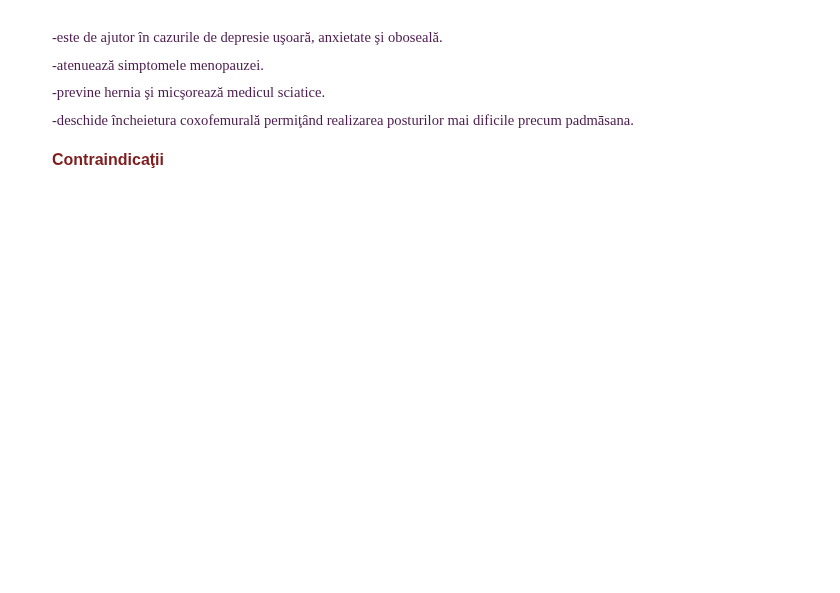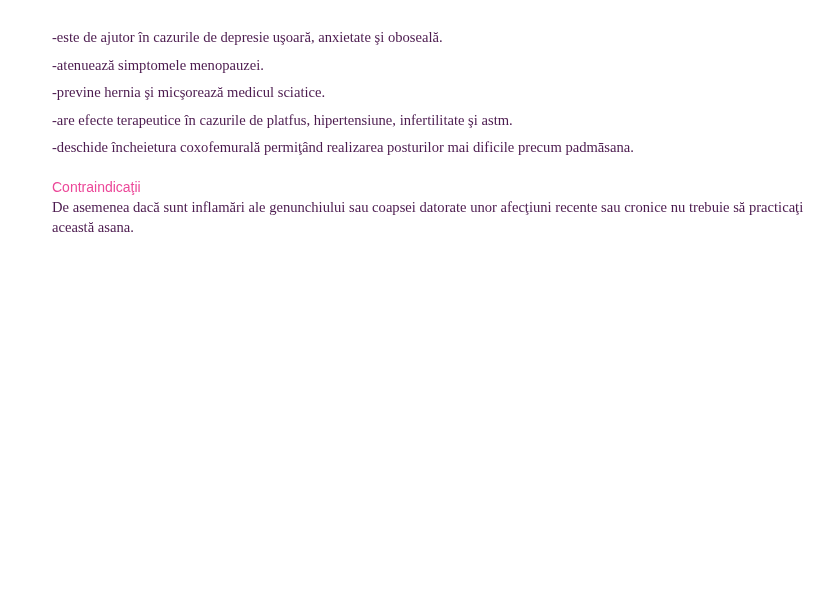--- a/index.html
+++ b/index.html
@@ -22,32 +22,30 @@
       margin-left: 24px;
     }
     .para {
       font-family: "Liberation Serif", serif;
       font-size: 14.6px;
       line-height: 20px;
       margin: 0 0 7.5px 0;
     }
     .heading {
       font-family: "Liberation Sans", sans-serif;
-      font-weight: normal;
-      font-size: 14px;
+      font-weight: bold;
+      font-size: 16px;
       line-height: 18px;
-      color: #ec4899;
+      color: #7f1d1d;
       margin: 21px 0 1px 0;
     }
   </style>
 </head>
 <body>
 
 <div class="page">
   <p class="para">-este de ajutor în cazurile de depresie uşoară, anxietate şi oboseală.</p>
   <p class="para">-atenuează simptomele menopauzei.</p>
   <p class="para">-previne hernia şi micşorează medicul sciatice.</p>
-  <p class="para">-are efecte terapeutice în cazurile de platfus, hipertensiune, infertilitate şi astm.</p>
   <p class="para">-deschide încheietura coxofemurală permiţând realizarea posturilor mai dificile precum padmāsana.</p>
 
   <h3 class="heading">Contraindicaţii</h3>
-  <p class="para">De asemenea dacă sunt inflamări ale genunchiului sau coapsei datorate unor afecţiuni recente sau cronice nu trebuie să practicaţi această asana.</p>
 </div>
 
 </body></html>

